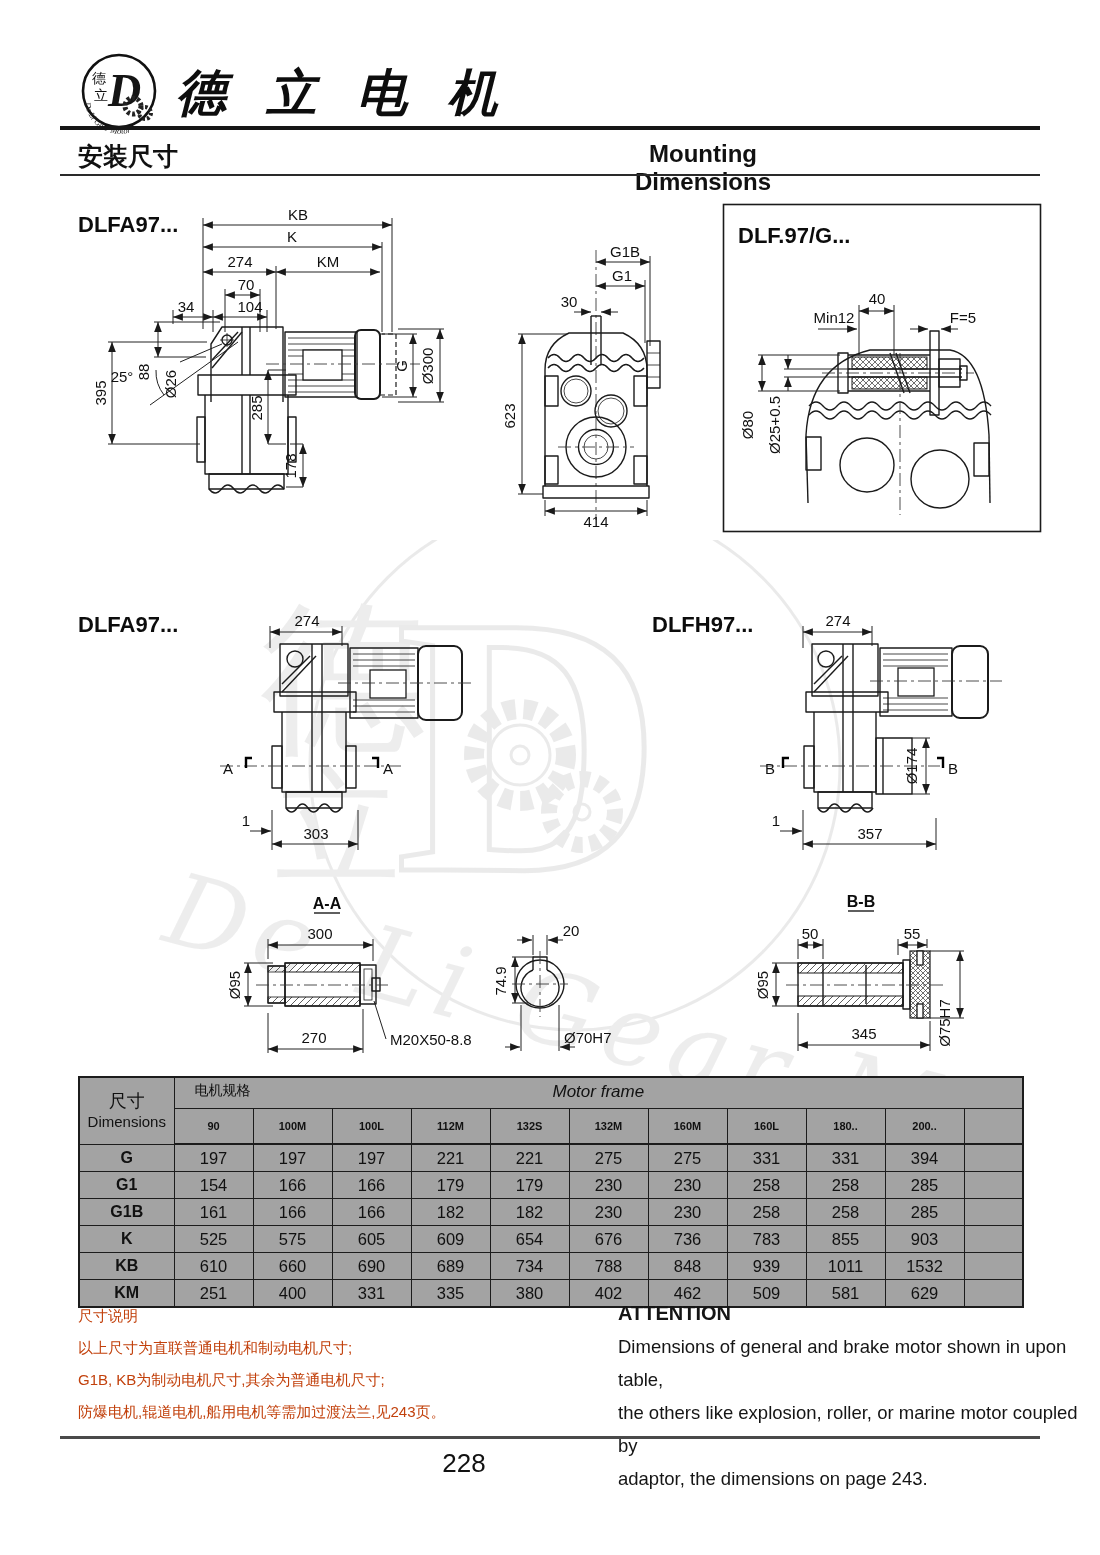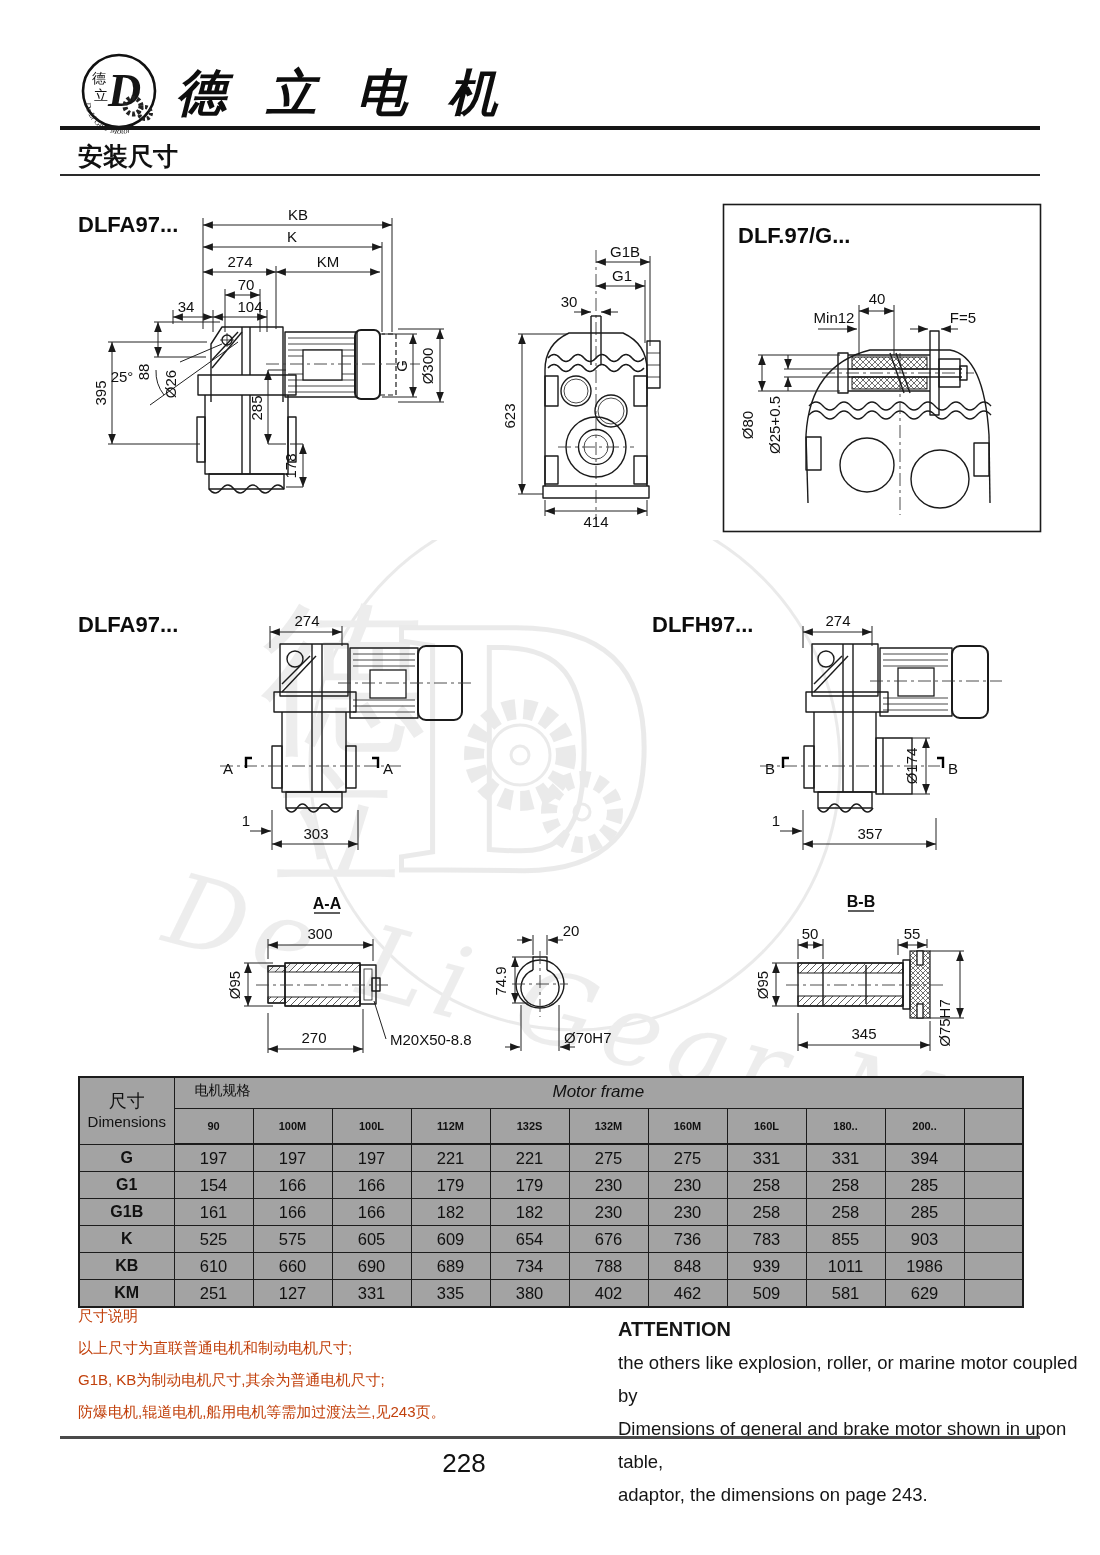--- a/index.html
+++ b/index.html
@@ -35,21 +35,21 @@
   .corner-cell .en{font-size:15px;text-align:center;}
   .span-head{height:30px;position:relative;font-size:17px;font-weight:400;}
   .span-head .left-lab{position:absolute;left:20px;top:4px;font-size:14px;}
   .span-head .mid-lab{position:absolute;left:0;right:0;top:4px;text-align:center;font-size:17px;font-style:italic;}
   .frame-row td{height:34px;font-size:11px;font-weight:700;border-bottom:2px solid #1c1c1c;}
   tbody.vals th{font-size:16px;font-weight:700;height:26px;}
   tbody.vals td{font-size:16.5px;font-weight:400;height:26px;}
   
   .notes-cn{left:78px;top:1300px;font-size:15px;line-height:32px;color:#c2410c;}
   .notes-en{left:618px;top:1297px;font-size:18.5px;line-height:33px;color:#151515;}
-  .notes-en .t{font-weight:700;font-size:20px;margin-top:16px;}
+  .notes-en .t{font-weight:700;font-size:20px;}
   .rule3{left:60px;top:1436px;width:980px;height:3px;background:#4a4a4a;}
   .pagenum{left:0;top:1448px;width:928px;text-align:center;font-size:26px;}
   .wm{opacity:0.15;}
 </style>
 </head>
 <body>
 
 <div class="page">
 
   <svg class="abs" style="left:70px;top:50px;" width="104" height="86" viewBox="0 0 104 86">
@@ -62,20 +62,21 @@
     <defs>
         <path id="logoarc" d="M 15 53 A 35 35 0 0 0 84 56"></path>
       </defs>
     <text font-size="8.5" font-style="italic" font-family="Liberation Serif,serif" fill="#222">
       <textPath href="#logoarc">De Li Gear Motor</textPath>
     </text>
   </svg>
   <div class="abs brand">德 立 电 机</div>
   <div class="abs rule1"></div>
   <div class="abs sec-cn">安装尺寸</div>
+  <div class="abs sec-en">Mounting Dimensions</div>
   <div class="abs rule2"></div>
 
   <svg class="abs wm" style="left:120px;top:540px;" width="880" height="570" viewBox="0 0 880 570">
     <circle cx="455" cy="225" r="265" fill="none" stroke="#777" stroke-width="3"></circle>
     <text x="140" y="195" font-size="165" fill="#8a8a8a" font-family="Liberation Serif,serif">德</text>
     <text x="155" y="330" font-size="125" fill="#8a8a8a" font-family="Liberation Serif,serif">立</text>
     <text x="275" y="330" font-size="370" font-weight="700" font-family="Liberation Serif,serif" fill="none" stroke="#777" stroke-width="5">D</text>
     <g>
       <circle cx="400" cy="215" r="46" fill="none" stroke="#777" stroke-width="20" stroke-dasharray="12 8"></circle>
       <circle cx="400" cy="215" r="30" fill="none" stroke="#777" stroke-width="3"></circle>
@@ -604,27 +605,27 @@
           <th>KB</th>
           <td>610</td>
           <td>660</td>
           <td>690</td>
           <td>689</td>
           <td>734</td>
           <td>788</td>
           <td>848</td>
           <td>939</td>
           <td>1011</td>
-          <td>1986</td>
+          <td>1532</td>
           <td></td>
         </tr>
         <tr>
           <th>KM</th>
           <td>251</td>
-          <td>127</td>
+          <td>400</td>
           <td>331</td>
           <td>335</td>
           <td>380</td>
           <td>402</td>
           <td>462</td>
           <td>509</td>
           <td>581</td>
           <td>629</td>
           <td></td>
         </tr>
@@ -632,21 +633,21 @@
   </table>
 
   <div class="abs notes-cn">
     <div>尺寸说明</div>
     <div>以上尺寸为直联普通电机和制动电机尺寸;</div>
     <div>G1B, KB为制动电机尺寸,其余为普通电机尺寸;</div>
     <div>防爆电机,辊道电机,船用电机等需加过渡法兰,见243页。</div>
   </div>
   <div class="abs notes-en">
     <div class="t">ATTENTION</div>
+    <div>Dimensions of general and brake motor shown in upon table,</div>
     <div>the others like explosion, roller, or marine motor coupled by</div>
-    <div>Dimensions of general and brake motor shown in upon table,</div>
     <div>adaptor, the dimensions on page 243.</div>
   </div>
 
   <div class="abs rule3"></div>
   <div class="abs pagenum">228</div>
 
 </div>
 
 </body></html>

